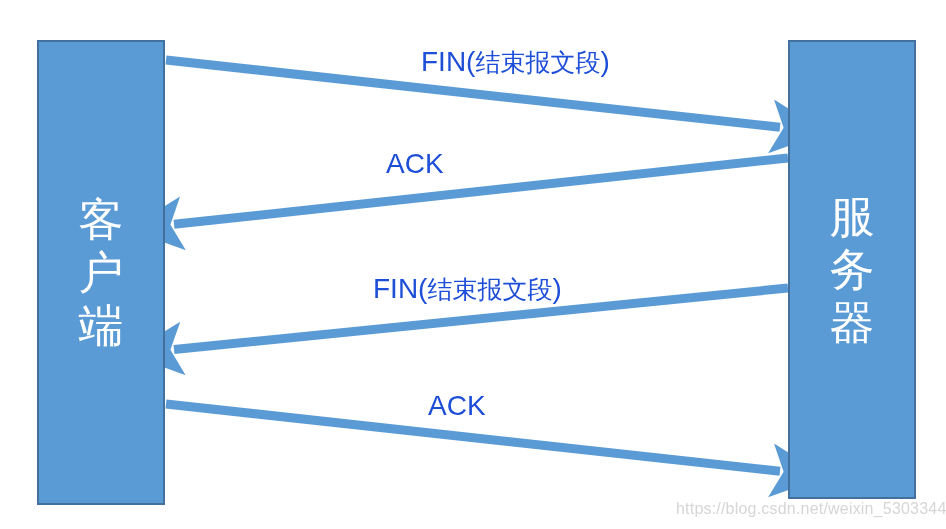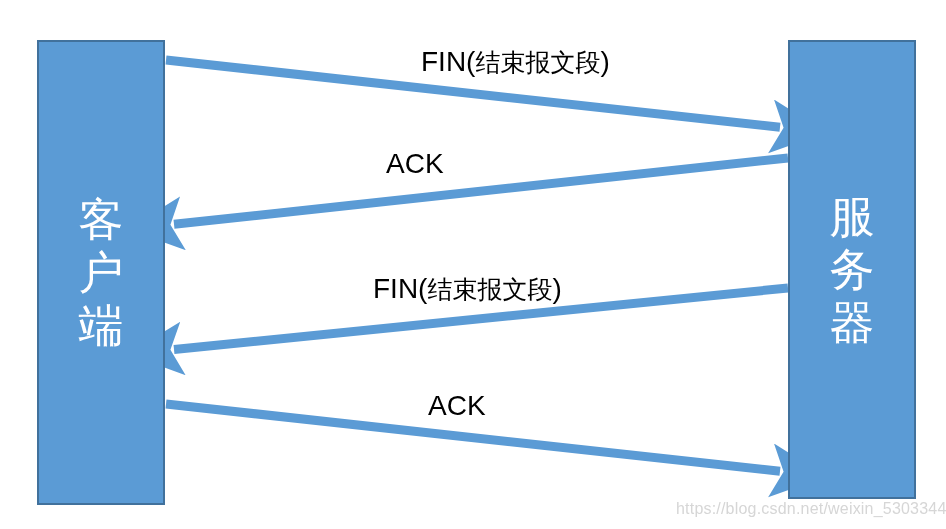--- a/index.html
+++ b/index.html
@@ -58,21 +58,21 @@
     left: 788px;
     top: 40px;
     width: 128px;
     height: 459px;
   }
   #client-box .node-label { font-size: 45px; }
   #server-box .node-label { font-size: 45px; }
 
   .msg-label {
     position: absolute;
-    color: #000000;
+    color: #1d4ed8;
     font-family: "DejaVu Sans", "Liberation Sans", sans-serif;
     font-size: 27px;
     white-space: nowrap;
     user-select: none;
   }
   .msg-label .ascii {
     font-family: "Liberation Sans", "DejaVu Sans", sans-serif;
     font-size: 28px;
   }
   .msg-label .cjk {

